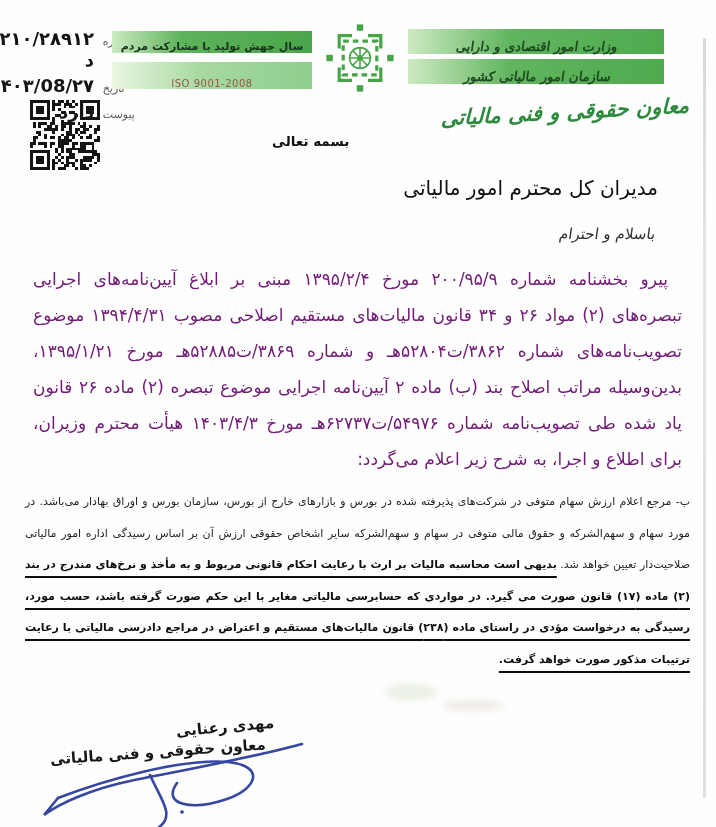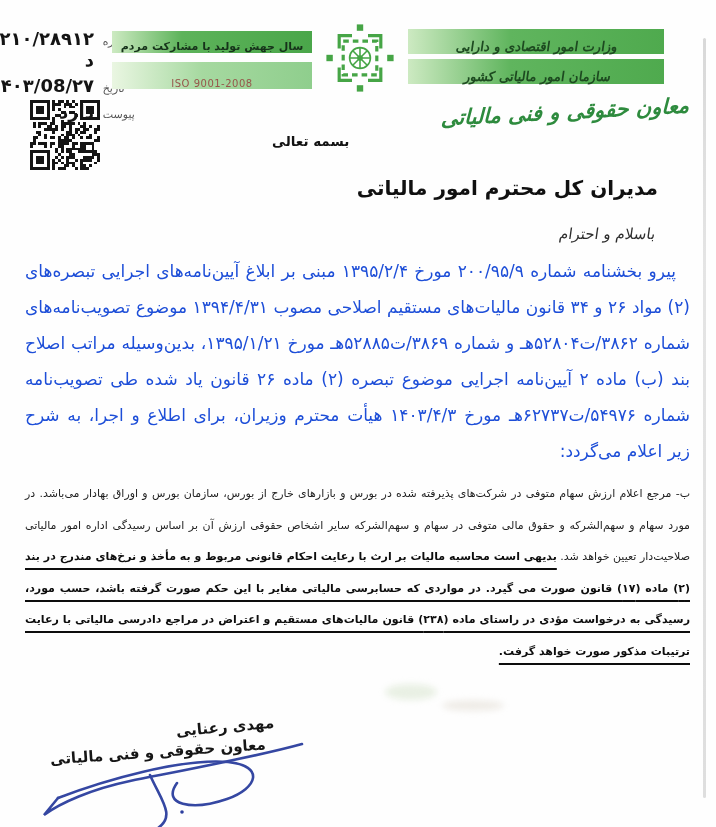--- a/index.html
+++ b/index.html
@@ -26,25 +26,25 @@
   .bar-org + .bar-org{margin-top:5px;}
   
   .logo{position:absolute;top:18px;left:320px;width:80px;height:80px;}
   
   .qr{position:absolute;top:99px;left:30px;width:70px;height:72px;}
   
   .deputy{position:absolute;top:100px;left:430px;width:270px;text-align:center;
     font-size:21px;font-weight:bold;font-style:italic;color:#2e8b3e;transform:rotate(-3deg) skewX(-4deg);}
   .bismillah{position:absolute;top:133px;left:272px;width:120px;text-align:left;
     font-size:13.5px;font-weight:bold;color:#121212;}
-  .addressee{position:absolute;top:176px;right:58px;font-size:20px;font-weight:bold;color:#101010;direction:rtl;}
+  .addressee{position:absolute;top:176px;right:58px;font-size:20px;font-weight:normal;color:#101010;direction:rtl;}
   
   .body{position:absolute;top:224px;right:26px;left:25px;direction:rtl;}
   .salutation{font-size:15px;font-style:italic;color:#2d2d2d;margin:0 36px 10px 0;transform:skewX(6deg);display:inline-block;}
-  .p1{margin:0;text-align:justify;font-size:17px;line-height:36px;text-indent:14px;color:#1d4ed8;}
+  .p1{margin:8px;text-align:justify;font-size:17px;line-height:36px;text-indent:14px;color:#701a75;}
   .p2{margin:9px 0 0 0;text-align:justify;font-size:11px;line-height:31.5px;color:#1e1e1e;}
   .emph{font-weight:bold;color:#0d0d0d;
     text-decoration:underline;text-decoration-thickness:1.6px;text-underline-offset:8px;text-decoration-skip-ink:none;}
   
   .sig-block{position:absolute;top:712px;left:30px;width:290px;height:120px;}
   .sig-name{position:absolute;top:6px;left:110px;width:170px;text-align:center;
     font-size:15px;font-weight:bold;color:#161616;transform:rotate(-5deg);direction:rtl;}
   .sig-title{position:absolute;top:31px;left:18px;width:220px;text-align:center;
     font-size:15px;font-weight:bold;color:#161616;transform:rotate(-4deg);direction:rtl;}
   .sig-svg{position:absolute;top:0;left:0;width:290px;height:120px;}

